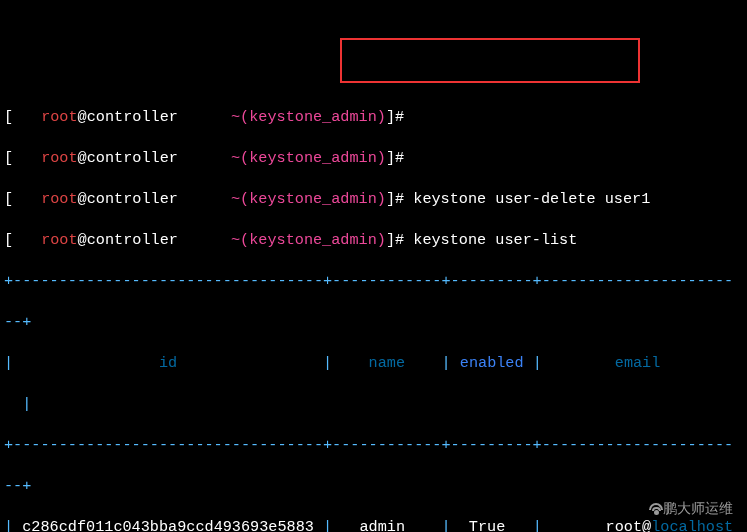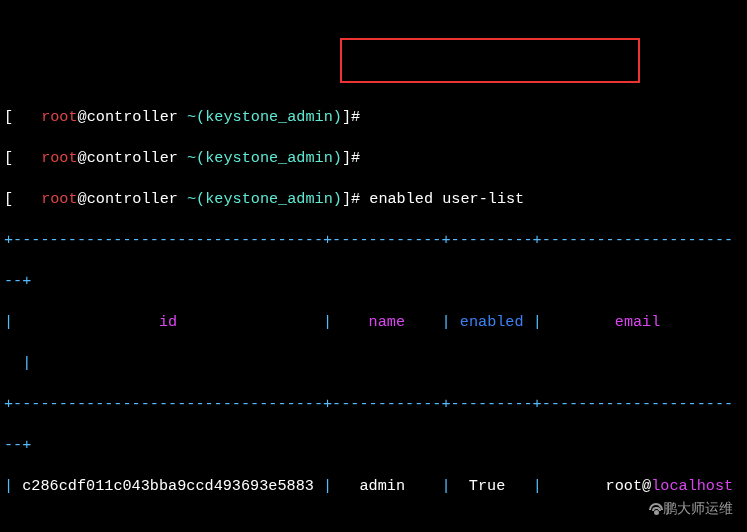--- a/index.html
+++ b/index.html
@@ -11,25 +11,25 @@
     line-height: 1.35;
     width: 747px;
     height: 532px;
     overflow: hidden;
     padding: 4px 4px;
     position: relative;
     white-space: pre;
   }
   .term { letter-spacing: 0px; }
   .prompt-red { color: #d44; margin-left: 28px; }
-  .prompt-blue { color: #5eead4; }
+  .prompt-blue { color: #ec4899; margin-left: 44px; }
   .white { color: #fff; }
   .cyan { color: #5bf; }
   .green { color: #3b82f6; }
-  .magenta { color: #d946ef; }
+  .magenta { color: #0369a1; }
   .red-box {
     position: absolute;
     border: 2px solid #e33;
     pointer-events: none;
   }
   .row { display: block; }
   .watermark {
     position: absolute;
     right: 14px;
     bottom: 14px;
@@ -57,21 +57,22 @@
   .wm-arc.inner { width: 9px; height: 4px; }
 </style>
 </head>
 <body>
 
 
 
 <div class="term">
 <span class="row"><span class="white">[</span><span class="prompt-red">root</span><span class="white">@</span><span class="white">controller</span><span class="white"> </span><span class="prompt-blue">~(keystone_admin)</span><span class="white">]#</span></span>
 <span class="row"><span class="white">[</span><span class="prompt-red">root</span><span class="white">@</span><span class="white">controller</span><span class="white"> </span><span class="prompt-blue">~(keystone_admin)</span><span class="white">]#</span></span>
-<span class="row"><span class="white">[</span><span class="prompt-red">root</span><span class="white">@</span><span class="white">controller</span><span class="white"> </span><span class="prompt-blue">~(keystone_admin)</span><span class="white">]# </span><span class="white">enabled user-list</span></span>
+<span class="row"><span class="white">[</span><span class="prompt-red">root</span><span class="white">@</span><span class="white">controller</span><span class="white"> </span><span class="prompt-blue">~(keystone_admin)</span><span class="white">]# </span><span class="white">keystone user-delete user1</span></span>
+<span class="row"><span class="white">[</span><span class="prompt-red">root</span><span class="white">@</span><span class="white">controller</span><span class="white"> </span><span class="prompt-blue">~(keystone_admin)</span><span class="white">]# </span><span class="white">keystone user-list</span></span>
 <span class="row cyan">+----------------------------------+------------+---------+---------------------</span>
 <span class="row cyan">--+</span>
 <span class="row"><span class="cyan">|</span><span class="white">                </span><span class="magenta">id</span><span class="white">                </span><span class="cyan">|</span><span class="white">    </span><span class="magenta">name</span><span class="white">    </span><span class="cyan">|</span><span class="white"> </span><span class="green">enabled</span><span class="white"> </span><span class="cyan">|</span><span class="white">        </span><span class="magenta">email</span><span class="white">       </span></span>
 <span class="row cyan">  |</span>
 <span class="row cyan">+----------------------------------+------------+---------+---------------------</span>
 <span class="row cyan">--+</span>
 <div id="rows-container"><span class="row"><span class="cyan">|</span><span class="white"> c286cdf011c043bba9ccd493693e5883 </span><span class="cyan">|</span><span class="white">   admin    </span><span class="cyan">|</span><span class="white">  True   </span><span class="cyan">|</span><span>       <span class="white">root@</span><span class="magenta">localhost</span></span></span></div>
 
 
 

